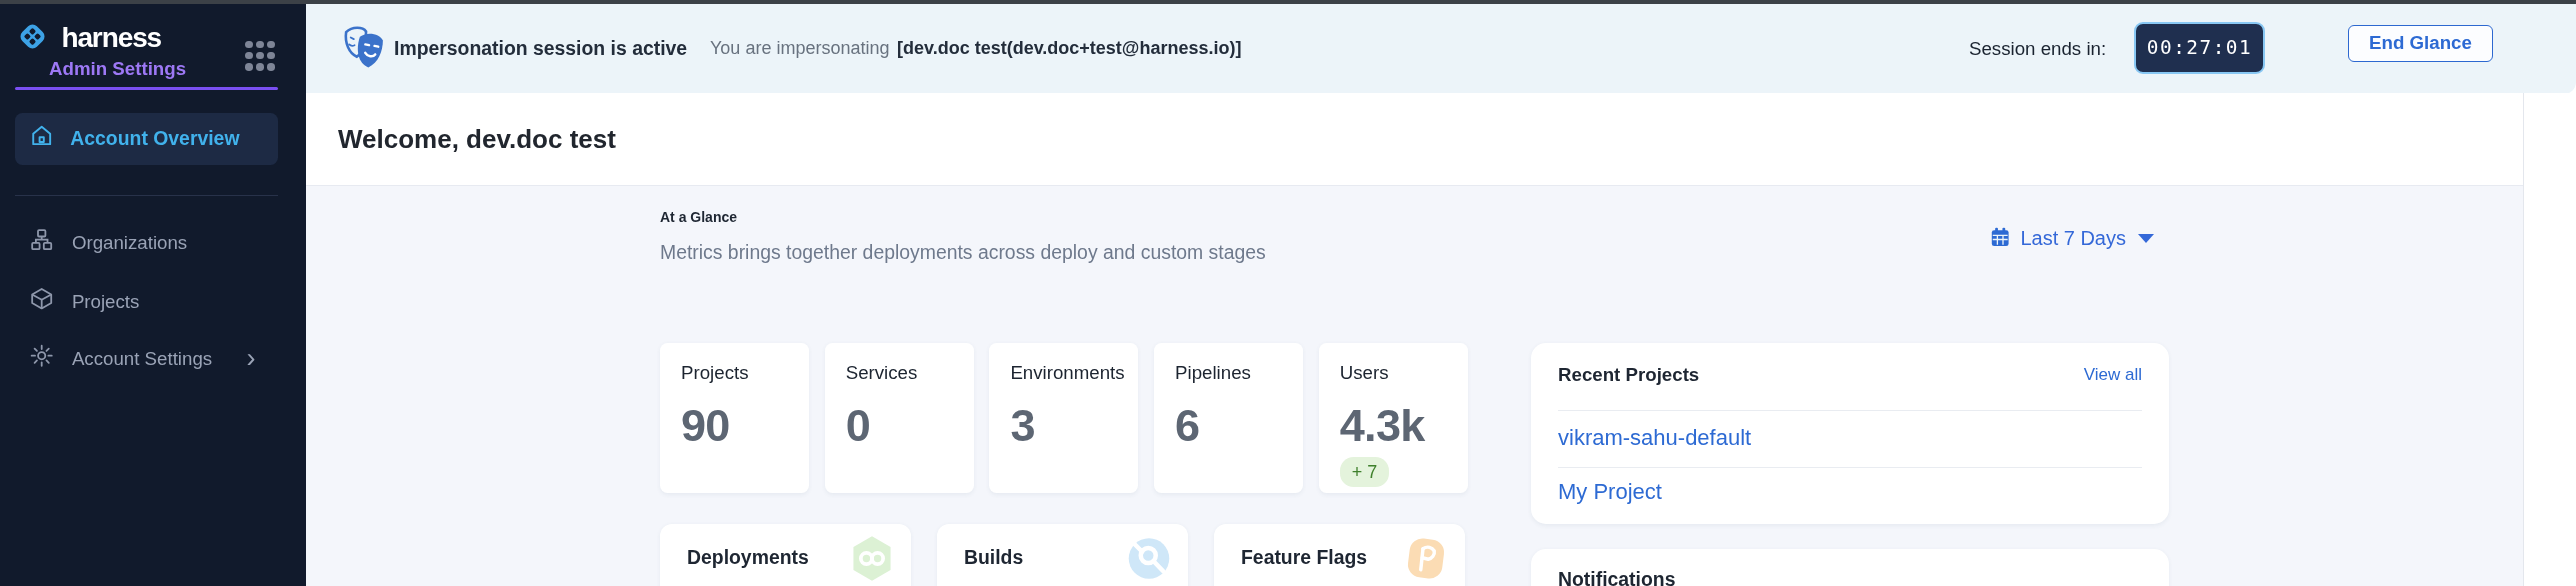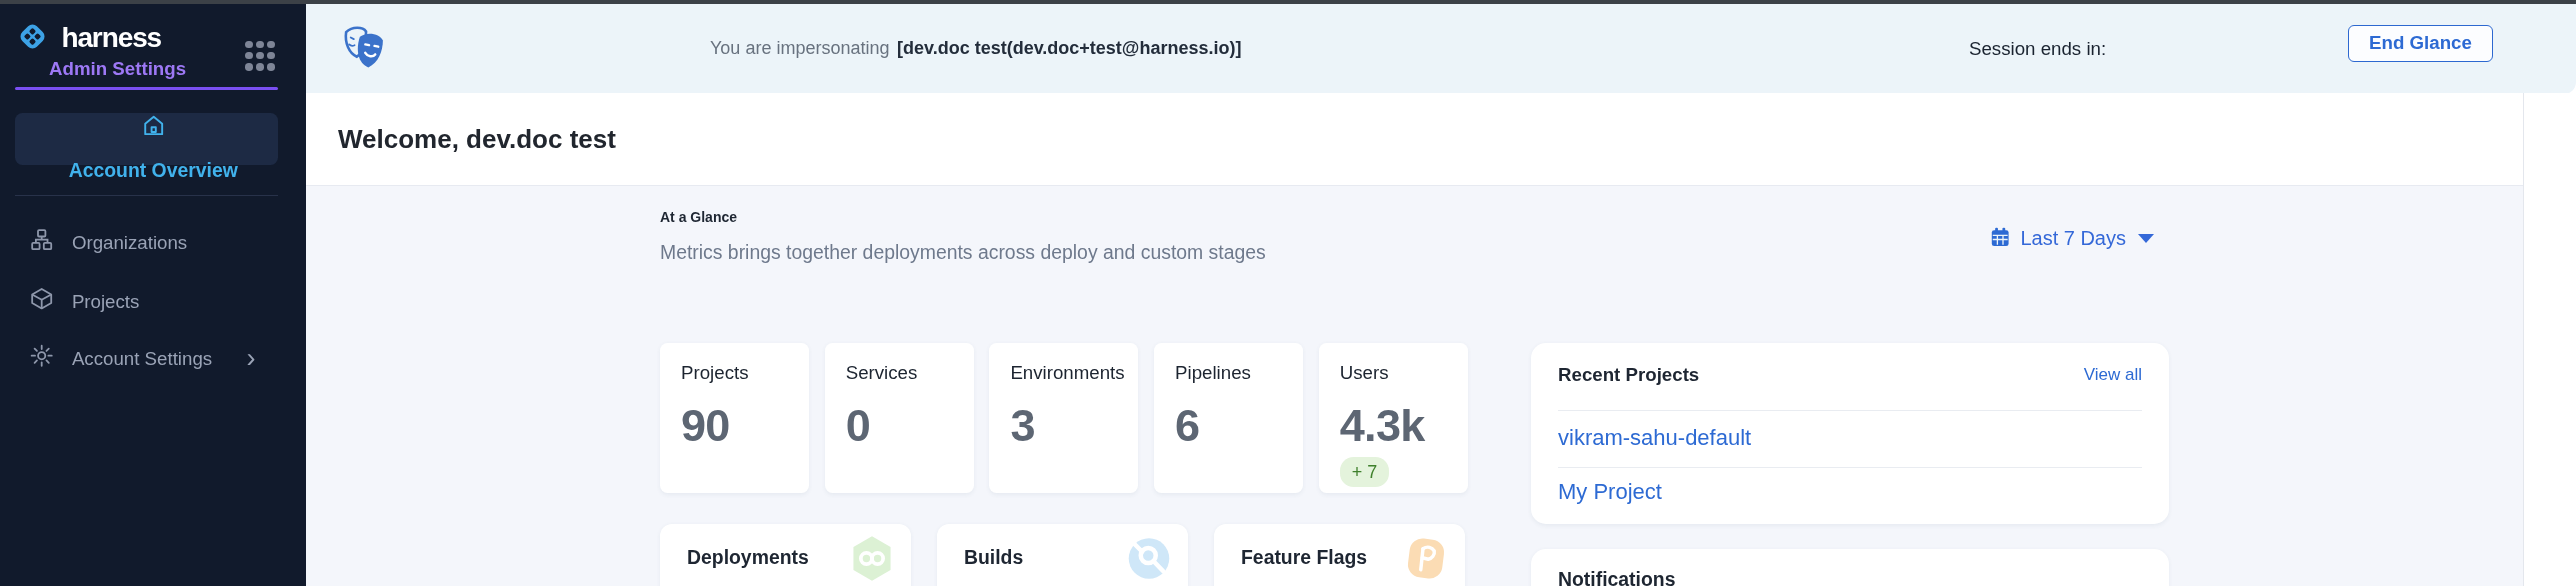--- a/index.html
+++ b/index.html
@@ -12,21 +12,21 @@
   
   .sidebar{position:absolute;left:0;top:3.7px;width:306px;height:582px;background:#111a2c;}
   .logo-row{position:absolute;left:16.4px;top:16.4px;display:flex;align-items:center;gap:12px;}
   .brand{color:#fff;font-size:28px;font-weight:700;letter-spacing:-1.1px;}
   .module-label{position:absolute;left:49px;top:54px;color:#9d78f5;font-size:18.7px;font-weight:600;}
   .apps-grid{position:absolute;left:245px;top:37px;display:grid;grid-template-columns:repeat(3,7.5px);grid-gap:3.7px;}
   .apps-grid i{width:7.5px;height:7.5px;border-radius:50%;background:#7e8597;display:block;}
   .sb-underline{position:absolute;left:15px;top:83px;width:263px;height:3px;background:#7a4ff2;border-radius:1.5px;}
   .nav-active{position:absolute;left:15px;top:109px;width:263px;height:52px;background:#1d2a44;border-radius:7.5px;
               display:flex;align-items:center;gap:16.4px;padding-left:13.5px;box-sizing:border-box;
-              color:#41b2ec;font-size:19.4px;font-weight:600;cursor:pointer;flex-direction:column;}
+              color:#41b2ec;font-size:19.4px;font-weight:600;cursor:pointer;}
   .sb-divider{position:absolute;left:15px;top:191px;width:263px;height:0.7px;background:#28324a;}
   .sb-item{position:absolute;left:15px;width:263px;height:48px;display:flex;align-items:center;gap:18px;
            padding-left:13.5px;box-sizing:border-box;color:#9aa3b6;font-size:18.7px;cursor:pointer;}
   .sb-item .chev{position:absolute;right:22.4px;font-size:27px;color:#9aa3b6;line-height:1;}
 
   
   .banner{position:absolute;left:306px;top:3.7px;width:2270px;height:90px;background:#ecf4f9;border-radius:0 0 12px 0;}
   .masks{position:absolute;left:34px;top:19.4px;}
   .imp-title{position:absolute;left:88px;top:33px;font-size:19.4px;font-weight:700;color:#232d3b;}
   .imp-sub{position:absolute;left:404px;top:34px;display:flex;gap:7.5px;font-size:18px;}
@@ -166,25 +166,27 @@
   <div class="banner">
     <span class="masks">
       <svg width="49" height="49" viewBox="0 0 64 64">
         <path d="M8 12 C16 4 30 5 34 11 C34 24 31 38 22 44 C12 40 6 26 8 12 Z" fill="#ecf4f9" stroke="#3b72ca" stroke-width="3.4"></path>
         <path d="M14 19l4 2M12 28c2 2 5 2 7 1" stroke="#3b72ca" stroke-width="2.4" fill="none" stroke-linecap="round"></path>
         <path d="M26 18 C36 11 52 14 56 23 C56 37 50 52 37 58 C24 53 20 36 26 18 Z" fill="#3b72ca"></path>
         <path d="M33 28l5 1M45 30l5 1" stroke="#fff" stroke-width="3" stroke-linecap="round" fill="none"></path>
         <path d="M33 39c3 5 10 6 13 2" stroke="#fff" stroke-width="3.2" stroke-linecap="round" fill="none"></path>
       </svg>
     </span>
+    <span class="imp-title">Impersonation session is active</span>
     <span class="imp-sub">
       <span class="pre">You are impersonating</span>
       <span class="who">[dev.doc test(dev.doc+test@harness.io)]</span>
     </span>
     <span class="sess-label">Session ends in:</span>
+    <div class="timer-box">00:27:01</div>
     <button class="end-btn">End Glance</button>
   </div>
 
   <div class="main">
     <div class="welcome-band">
       <span class="welcome">Welcome, dev.doc test</span>
     </div>
 
     <div class="glance-title">At a Glance</div>
     <div class="glance-sub">Metrics brings together deployments across deploy and custom stages</div>

